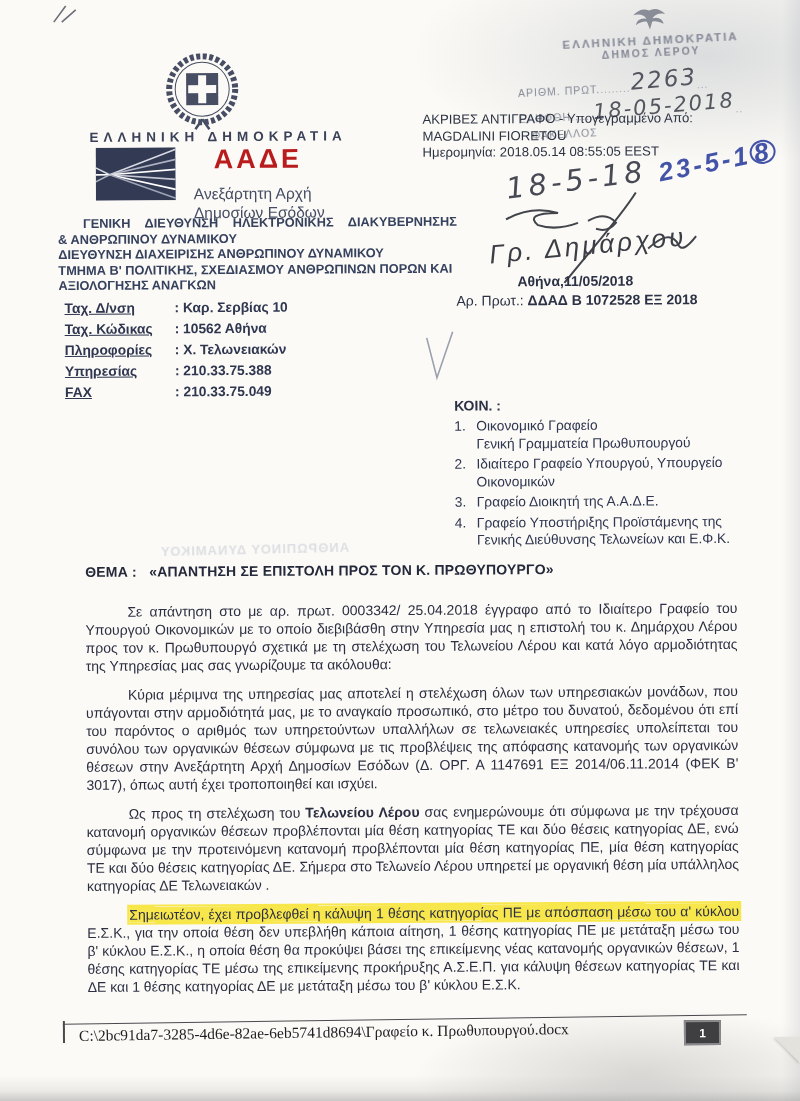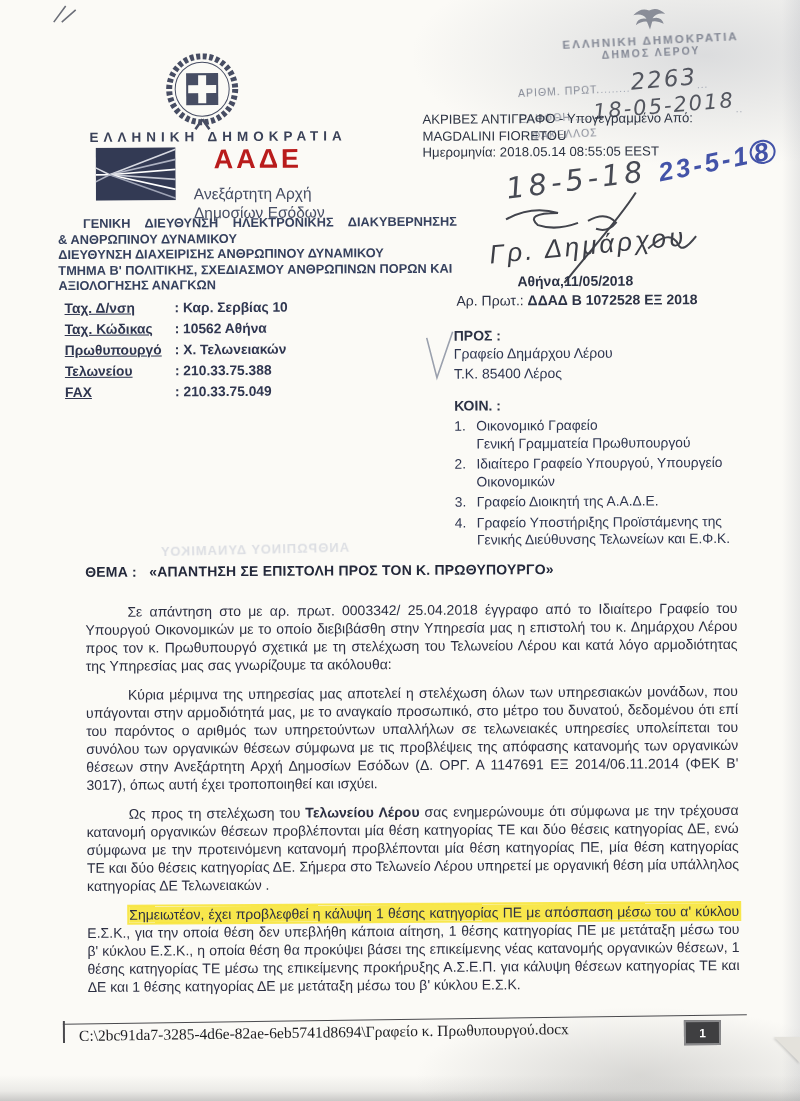--- a/index.html
+++ b/index.html
@@ -111,25 +111,25 @@
   <div class="abs" style="left:66px;top:296px">
     <div class="contact-row">
       <span class="lbl">Ταχ. Δ/νση</span>
       <span class="val">: Καρ. Σερβίας 10</span>
     </div>
     <div class="contact-row">
       <span class="lbl">Ταχ. Κώδικας</span>
       <span class="val">: 10562 Αθήνα</span>
     </div>
     <div class="contact-row">
-      <span class="lbl">Πρωθυπουργό</span>
+      <span class="lbl">Πληροφορίες</span>
       <span class="val">: Χ. Τελωνειακών</span>
     </div>
     <div class="contact-row">
-      <span class="lbl">Τελωνείου</span>
+      <span class="lbl">Υπηρεσίας</span>
       <span class="val">: 210.33.75.388</span>
     </div>
     <div class="contact-row">
       <span class="lbl">FAX</span>
       <span class="val">: 210.33.75.049</span>
     </div>
   </div>
 
   <div class="abs stamp" style="left:520px;top:8px">
     <svg width="40" height="24" viewBox="0 0 40 24" style="opacity:.75">
@@ -174,25 +174,20 @@
   <div class="abs citydate" style="left:519px;top:274px">Αθήνα,11/05/2018</div>
   <div class="abs proto" style="left:458px;top:293px;font-size:14px;color:#2c3245">
     <span>Αρ. Πρωτ.:</span>
     <span class="v">ΔΔΑΔ Β 1072528 ΕΞ 2018</span>
   </div>
 
   <svg class="abs" style="left:424px;top:330px" width="34" height="54">
     <path d="M4 8 L14 48 L30 2" stroke="#9aa0ad" stroke-width="1.6" fill="none"></path>
   </svg>
 
-  <div class="abs" style="left:455px;top:328px">
-    <div class="blk-label">ΠΡΟΣ :</div>
-    <div class="addr">Γραφείο Δημάρχου Λέρου</div>
-    <div class="addr">Τ.Κ. 85400 Λέρος</div>
-  </div>
 
   <div class="abs" style="left:455px;top:398px">
     <div class="blk-label" style="margin-bottom:4px">ΚΟΙΝ. :</div>
     <div class="cc-item">
       <span class="n">1.</span>
       <span class="t">
         <span>Οικονομικό Γραφείο</span><br>
         <span>Γενική Γραμματεία Πρωθυπουργού</span>
       </span>
     </div>

